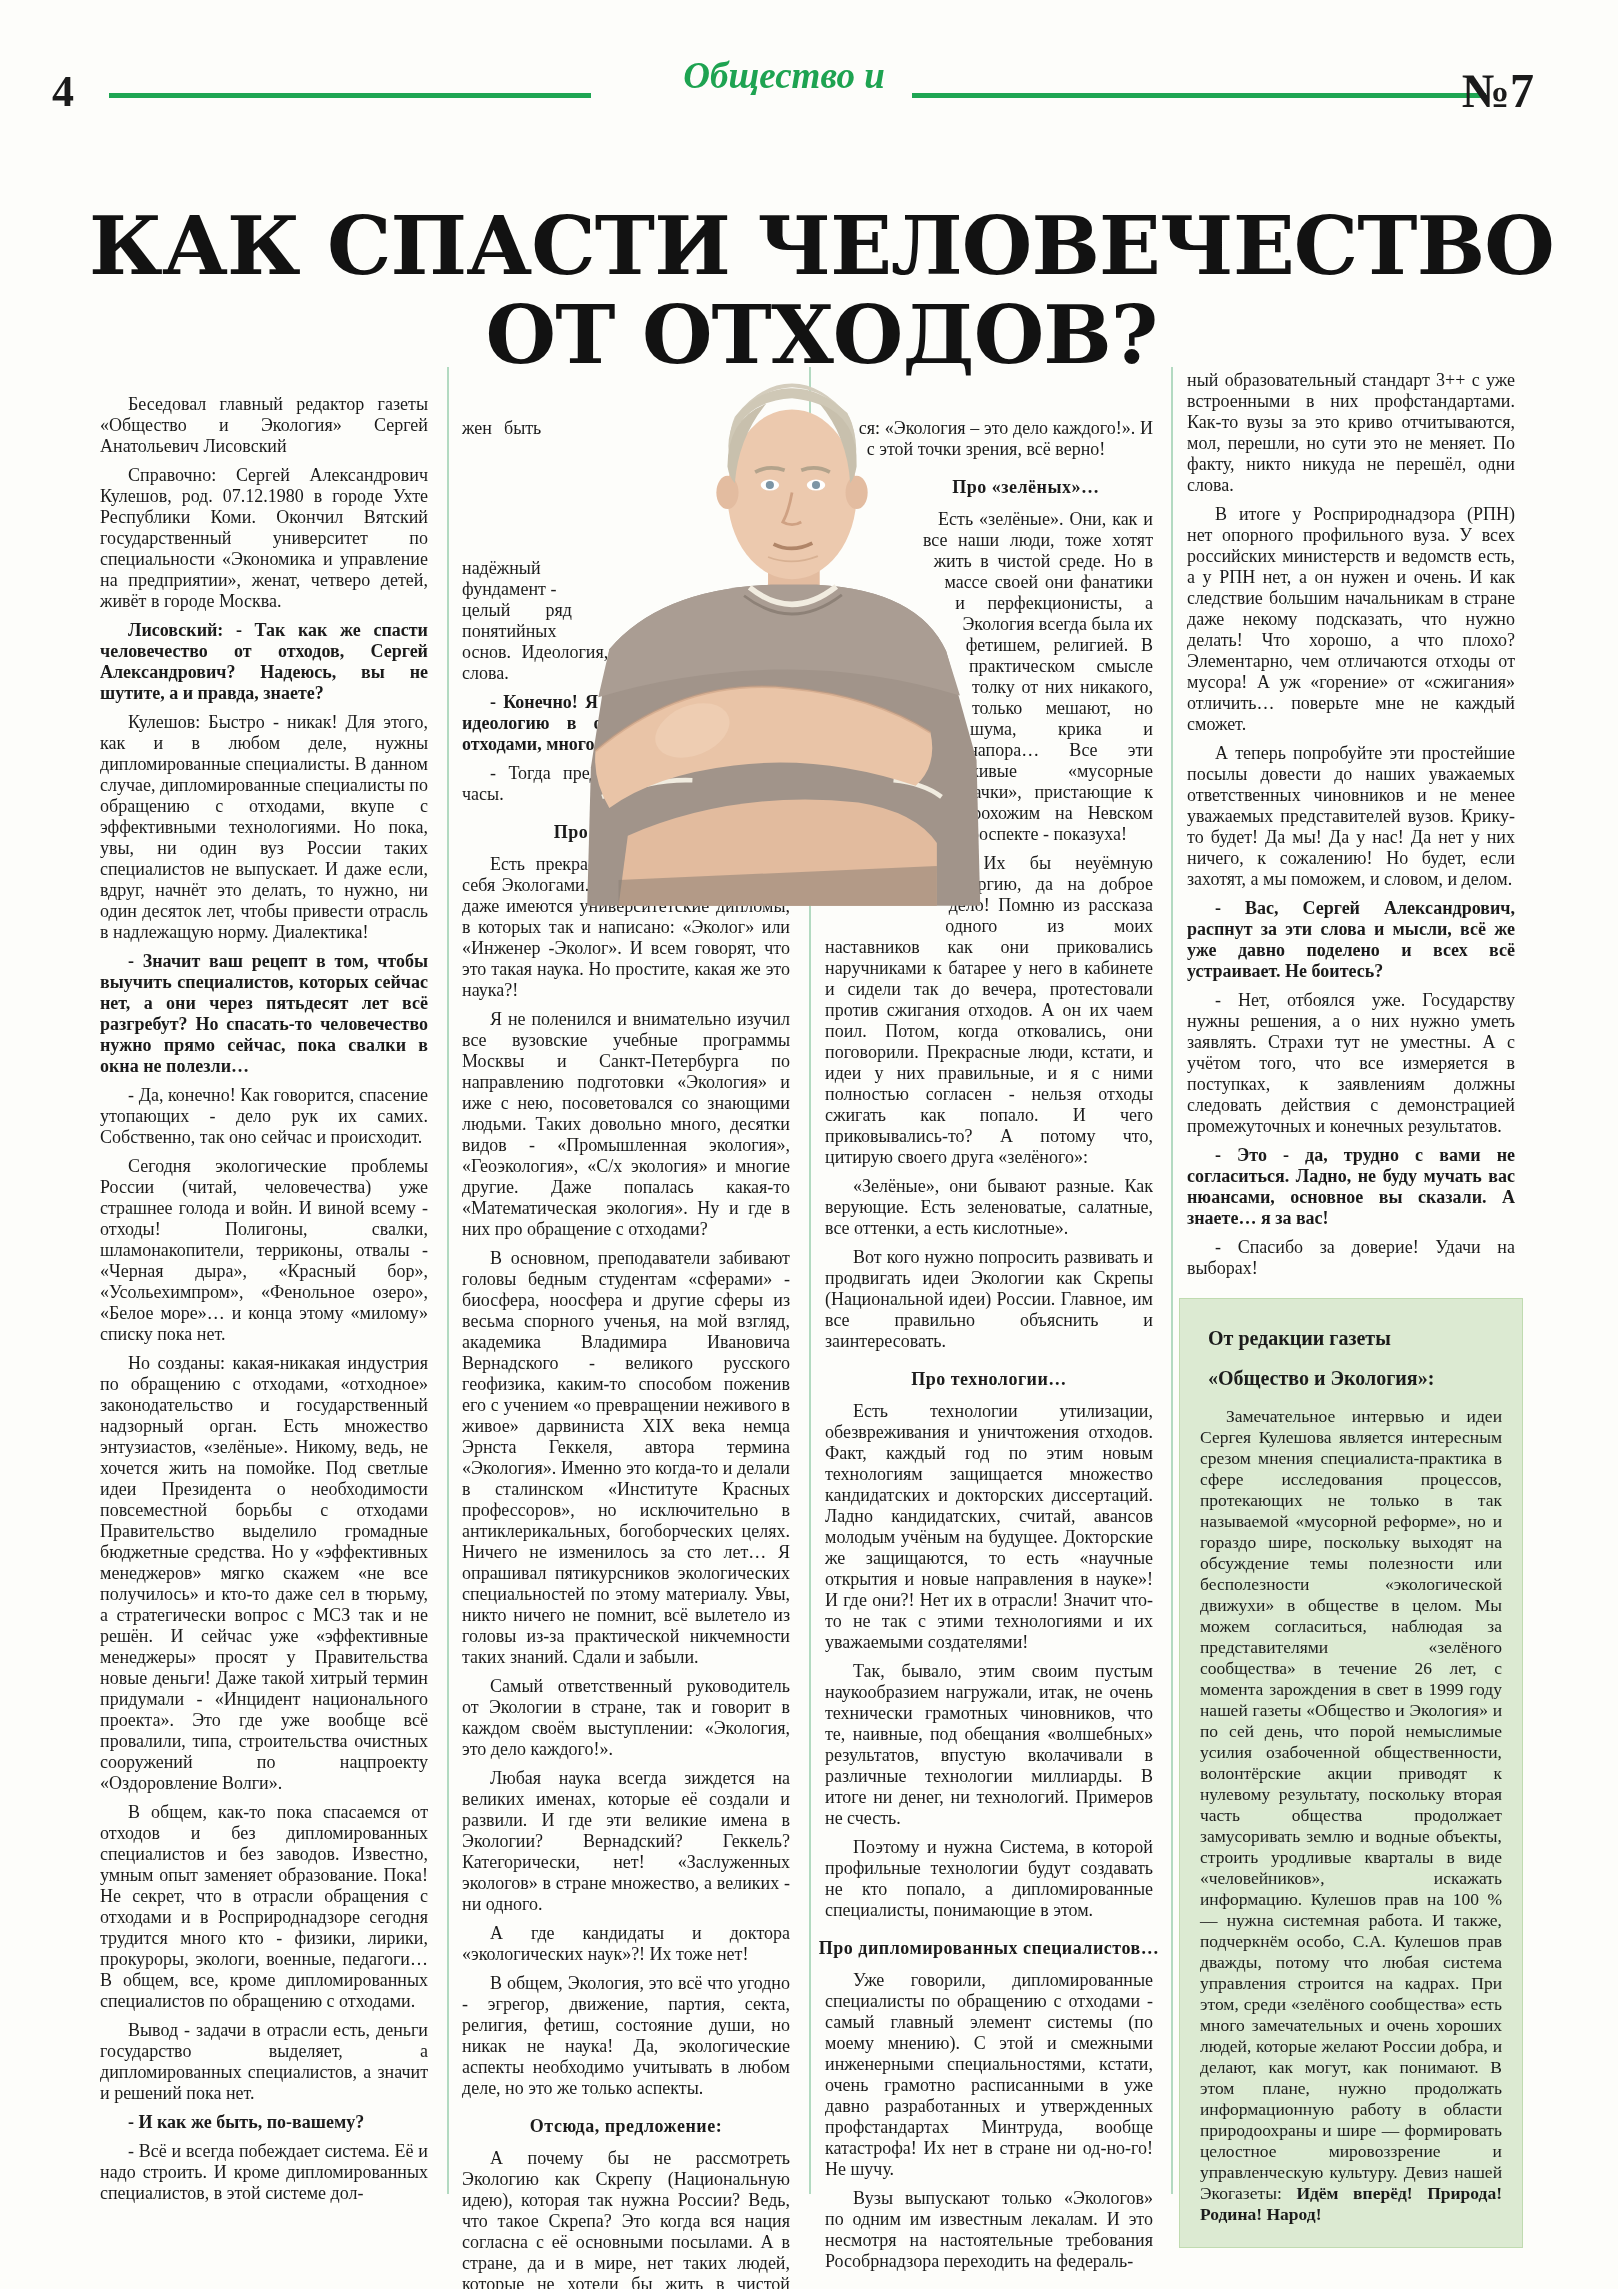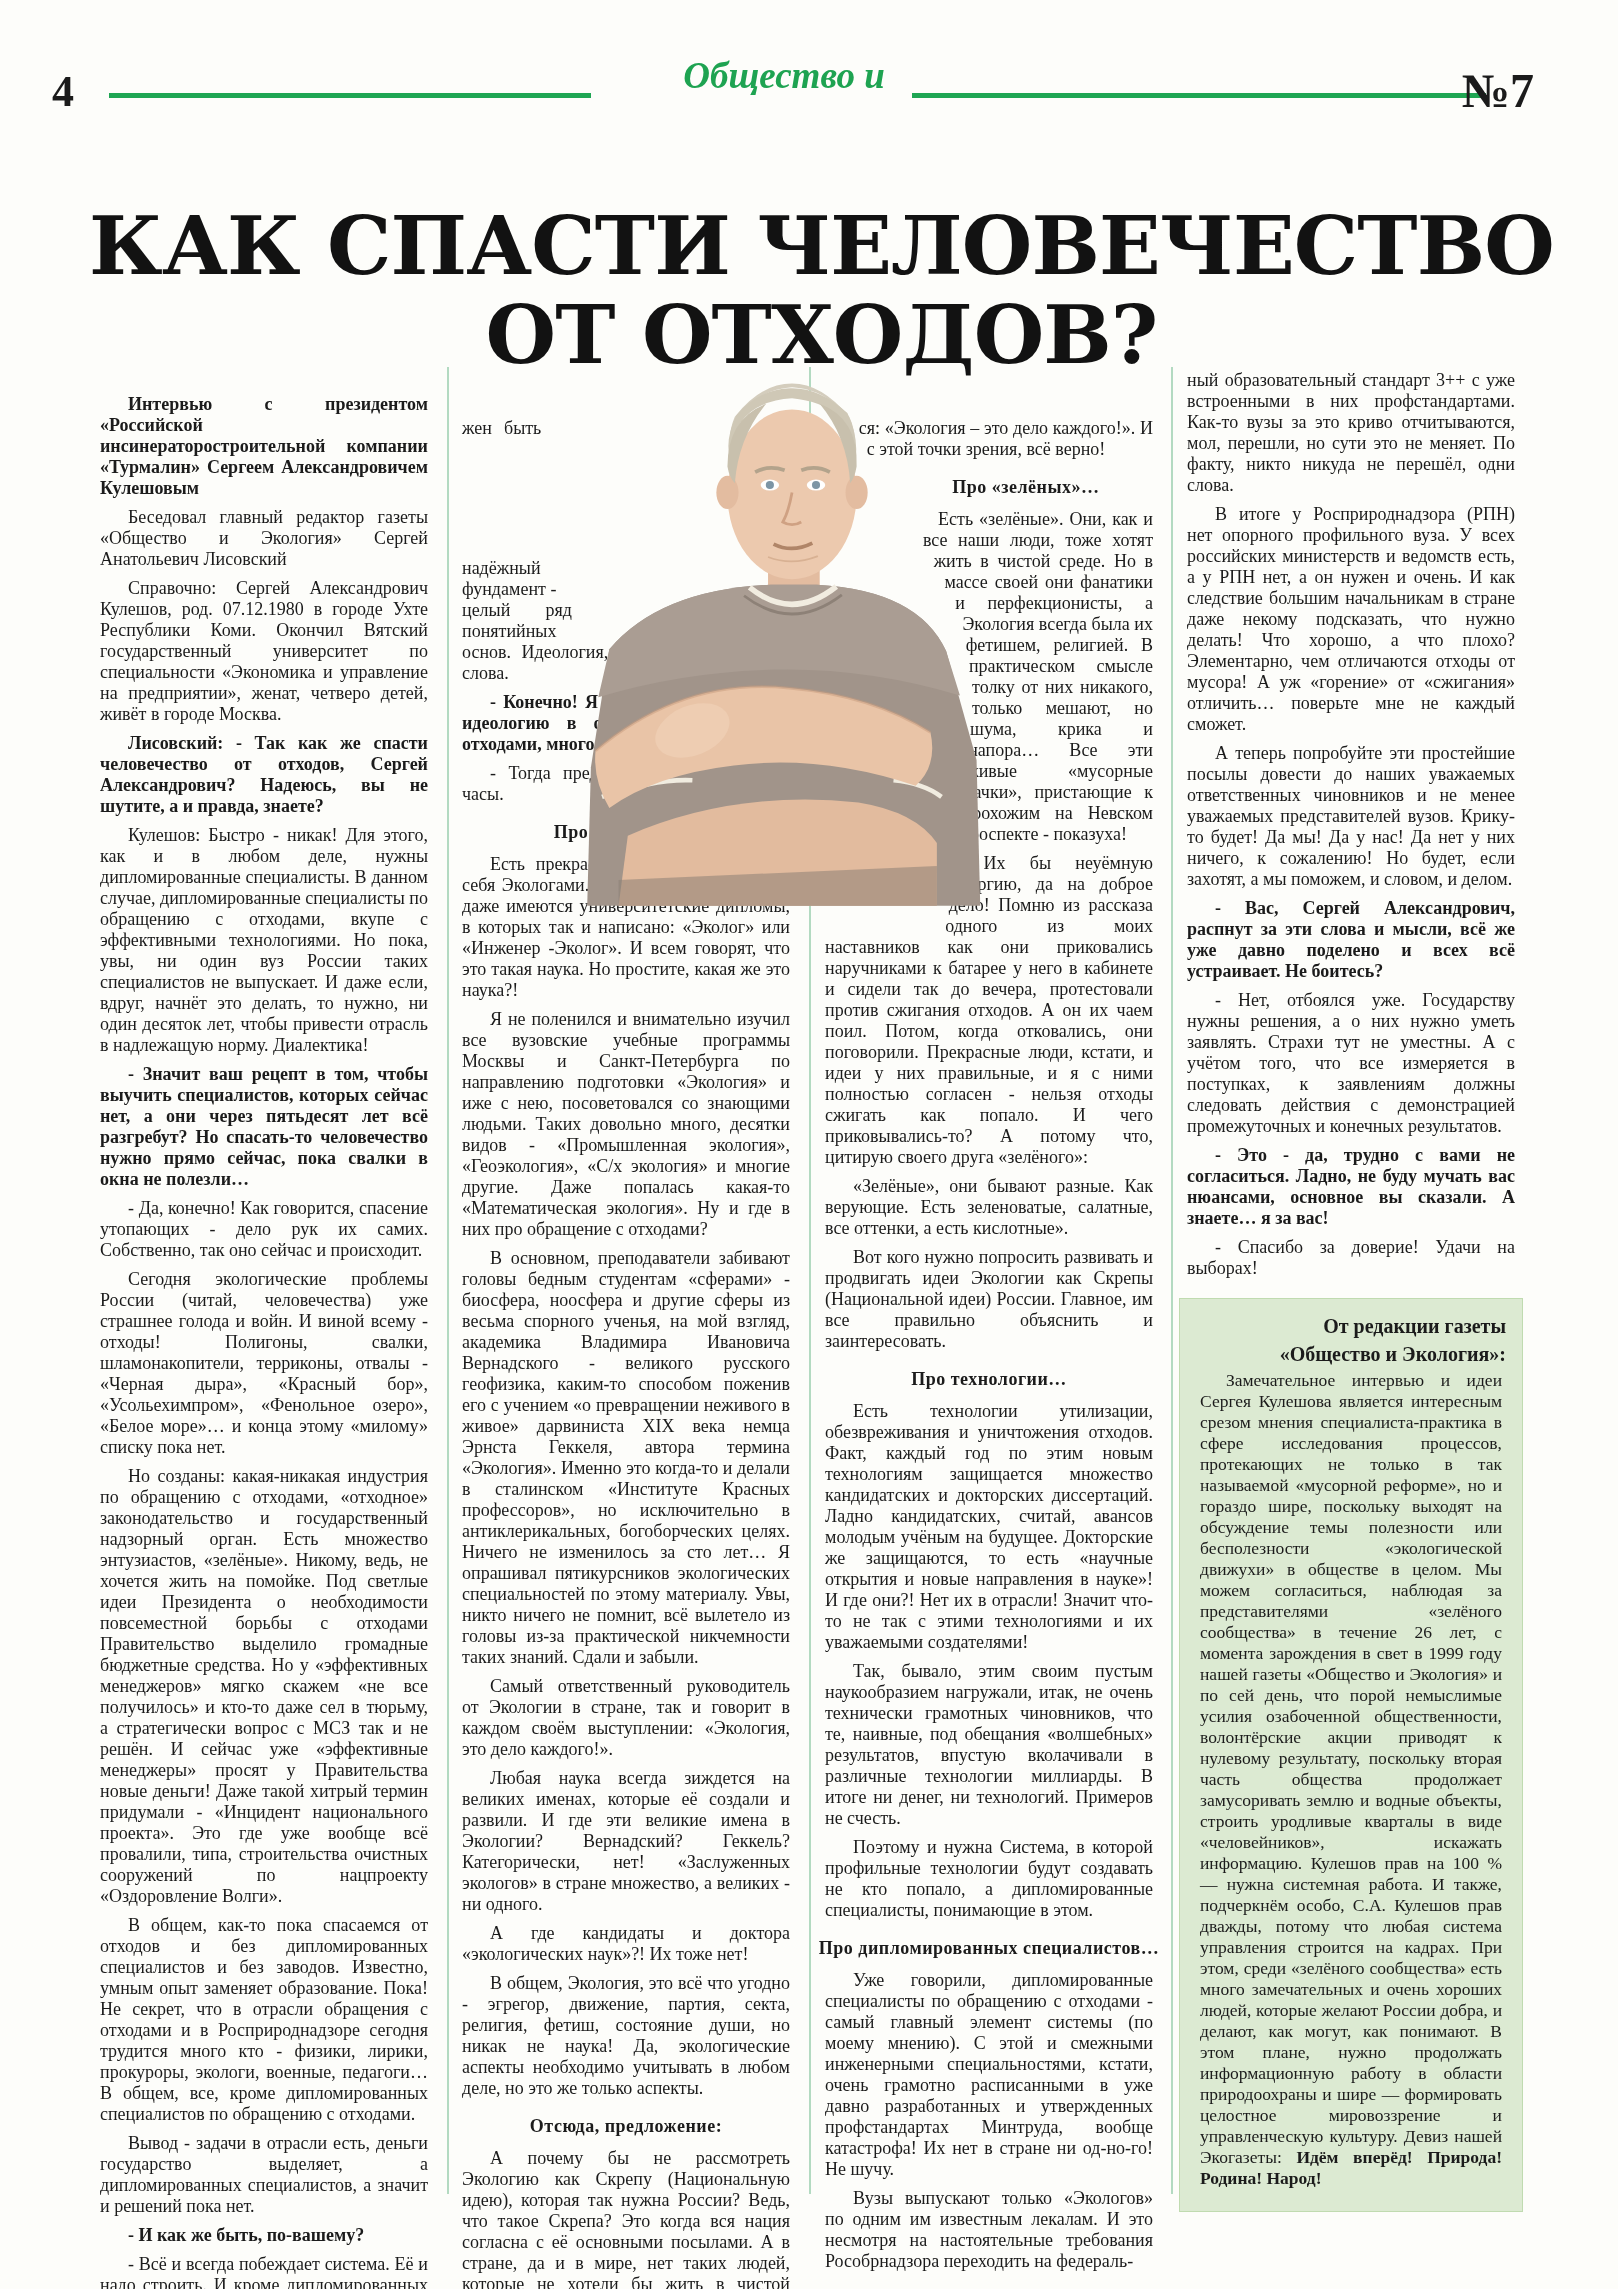--- a/index.html
+++ b/index.html
@@ -40,21 +40,21 @@
        shape-outside:polygon(0 14%,100% 0,100% 100%,32% 100%,0 58%);}
   #sp-col3{float:left;width:155px;height:513px;
        shape-outside:polygon(0 0,31px 0,54px 12%,102px 26%,144px 42%,155px 56%,144px 80%,127px 100%,0 100%);}
   
   .v-rule{position:absolute;top:367px;width:1.8px;height:1827px;background:#b3dac1;}
   
   .photo{position:absolute;left:554px;top:363px;width:441px;height:543px;}
   
   .editor-box{margin-top:18.5px;background:#dcead2;border:0.9px solid #c0dbb0;
        padding:11px 12px 14.8px;font-size:17.5px;line-height:21px;}
-  .editor-box .box-title{margin:4px;text-align:right;font-weight:bold;font-size:20px;line-height:24px;}
+  .editor-box .box-title{margin:16px;text-align:left;font-weight:bold;font-size:20px;line-height:24px;}
   .editor-box .para{text-indent:26px;margin-top:3.7px;}
   .editor-box .bold{font-weight:bold;}
 </style>
 </head>
 <body>
 
 <div class="page">
 
   <div class="page-number">4</div>
   <div class="masthead-top">Общество и</div>
@@ -65,21 +65,20 @@
   <div class="headline">
     <div>КАК СПАСТИ ЧЕЛОВЕЧЕСТВО</div>
     <div>ОТ ОТХОДОВ?</div>
   </div>
 
   <div class="v-rule" style="left:447px"></div>
   <div class="v-rule" style="left:809px"></div>
   <div class="v-rule" style="left:1171px"></div>
 
   <div class="col" id="col1">
-      <p class="para bold">Интервью с президентом «Российской инсинераторостроительной компании «Турмалин» Сергеем Александровичем Кулешовым</p>
       <p class="para">Беседовал главный редактор газеты «Общество и Экология» Сергей Анатольевич Лисовский</p>
       <p class="para">Справочно: Сергей Александрович Кулешов, род. 07.12.1980 в городе Ухте Республики Коми. Окончил Вятский государственный университет по специальности «Экономика и управление на предприятии», женат, четверо детей, живёт в городе Москва.</p>
       <p class="para bold">Лисовский: - Так как же спасти человечество от отходов, Сергей Александрович? Надеюсь, вы не шутите, а и правда, знаете?</p>
       <p class="para">Кулешов: Быстро - никак! Для этого, как и в любом деле, нужны дипломированные специалисты. В данном случае, дипломированные специалисты по обращению с отходами, вкупе с эффективными технологиями. Но пока, увы, ни один вуз России таких специалистов не выпускает. И даже если, вдруг, начнёт это делать, то нужно, ни один десяток лет, чтобы привести отрасль в надлежащую норму. Диалектика!</p>
       <p class="para bold">- Значит ваш рецепт в том, чтобы выучить специалистов, которых сейчас нет, а они через пятьдесят лет всё разгребут? Но спасать-то человечество нужно прямо сейчас, пока свалки в окна не полезли…</p>
       <p class="para">- Да, конечно! Как говорится, спасение утопающих - дело рук их самих. Собственно, так оно сейчас и происходит.</p>
       <p class="para">Сегодня экологические проблемы России (читай, человечества) уже страшнее голода и войн. И виной всему - отходы! Полигоны, свалки, шламонакопители, терриконы, отвалы - «Черная дыра», «Красный бор», «Усольехимпром», «Фенольное озеро», «Белое море»… и конца этому «милому» списку пока нет.</p>
       <p class="para">Но созданы: какая-никакая индустрия по обращению с отходами, «отходное» законодательство и государственный надзорный орган. Есть множество энтузиастов, «зелёные». Никому, ведь, не хочется жить на помойке. Под светлые идеи Президента о необходимости повсеместной борьбы с отходами Правительство выделило громадные бюджетные средства. Но у «эффективных менеджеров» мягко скажем «не все получилось» и кто-то даже сел в тюрьму, а стратегически вопрос с МСЗ так и не решён. И сейчас уже «эффективные менеджеры» просят у Правительства новые деньги! Даже такой хитрый термин придумали - «Инцидент национального проекта». Это где уже вообще всё провалили, типа, строительства очистных сооружений по нацпроекту «Оздоровление Волги».</p>
       <p class="para">В общем, как-то пока спасаемся от отходов и без дипломированных специалистов и без заводов. Известно, умным опыт заменяет образование. Пока! Не секрет, что в отрасли обращения с отходами и в Росприроднадзоре сегодня трудится много кто - физики, лирики, прокуроры, экологи, военные, педагоги… В общем, все, кроме дипломированных специалистов по обращению с отходами.</p>
       <p class="para">Вывод - задачи в отрасли есть, деньги государство выделяет, а дипломированных специалистов, а значит и решений пока нет.</p>

